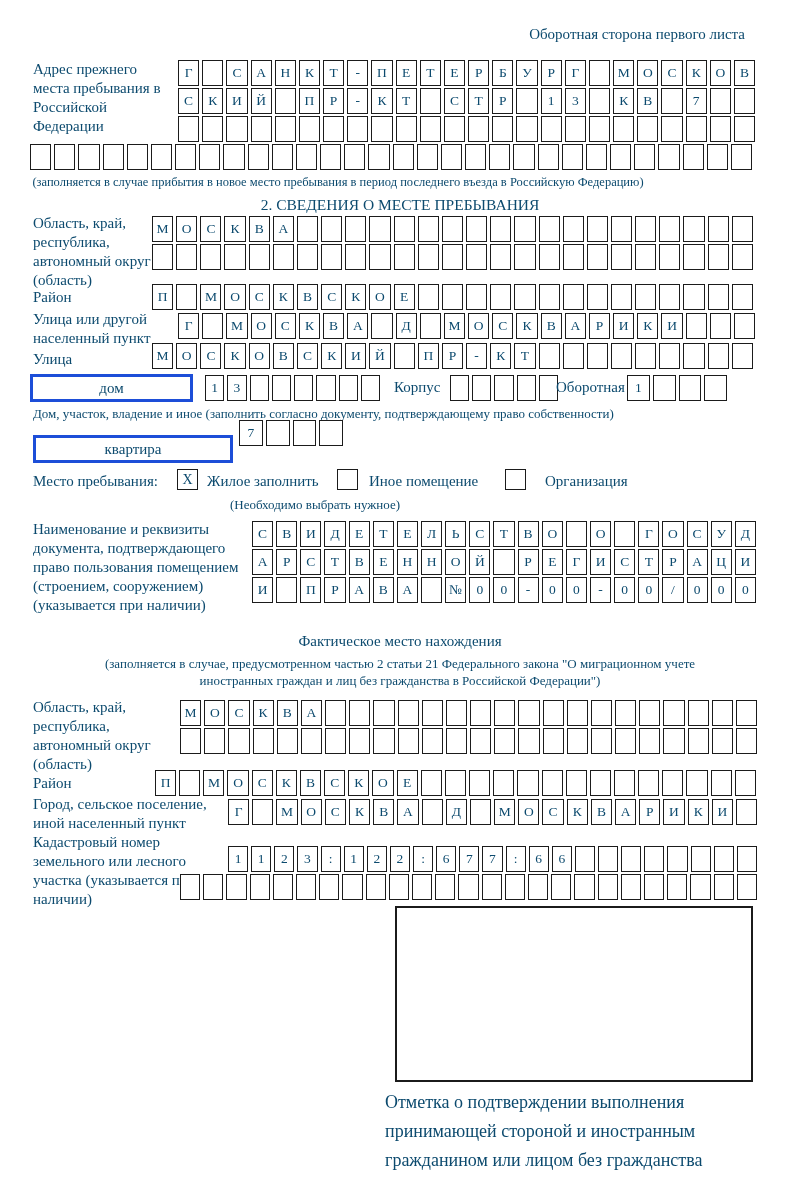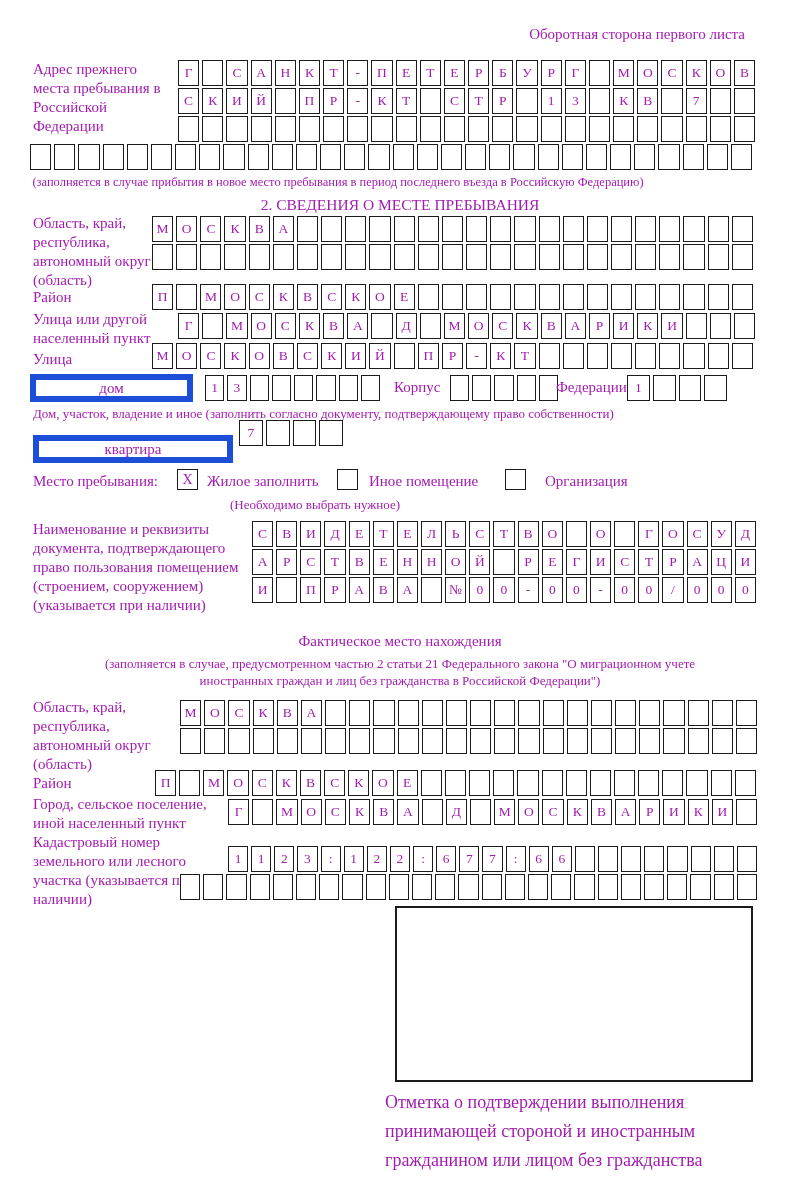--- a/index.html
+++ b/index.html
@@ -1,28 +1,28 @@
 <!DOCTYPE html>
 <html><head>
 <meta charset="utf-8">
 <style>
   html,body{margin:0;padding:0;background:#fff;}
   .page{position:relative;width:800px;height:1180px;background:#ffffff;
-        font-family:"Liberation Serif","DejaVu Serif",serif;color:#a21caf;overflow:hidden;}
+        font-family:"Liberation Serif","DejaVu Serif",serif;color:#0c4a6e;overflow:hidden;}
   .abs{position:absolute;}
   .label{font-size:15px;line-height:1.27;}
   .note{font-size:12.5px;line-height:1.3;}
   .center{text-align:center;}
   .title-corner{font-size:15px;text-align:right;}
   .sec-title{font-size:15.5px;font-weight:normal;text-align:center;width:800px;left:0;}
   .boxrow{display:flex;gap:3px;}
   .cbox{flex:1;height:26px;border:1.6px solid #1b1b1b;box-sizing:border-box;
         display:flex;align-items:center;justify-content:center;
         font-size:13.5px;background:#fff;}
-  .field{border:6px solid #1d4ed8;box-sizing:border-box;height:28px;display:flex;
+  .field{border:3px solid #1d4ed8;box-sizing:border-box;height:28px;display:flex;
          align-items:center;justify-content:center;font-size:15px;background:#fff;}
   .checkbox{width:21px;height:21px;border:1.7px solid #1b1b1b;box-sizing:border-box;
             display:flex;align-items:center;justify-content:center;font-size:14px;background:#fff;}
   .stampbox{border:2px solid #1b1b1b;box-sizing:border-box;background:#fff;}
   .caption{font-size:18px;line-height:1.6;text-align:left;}
 </style>
 </head>
 <body>
 
 <div class="page">
@@ -298,21 +298,21 @@
       <span class="cbox">&nbsp;</span>
     </div>
   <div class="abs label" style="left:394px;top:378px;">Корпус</div>
   <div class="abs boxrow" style="left:450px;top:375px;width:108px">
       <span class="cbox">&nbsp;</span>
       <span class="cbox">&nbsp;</span>
       <span class="cbox">&nbsp;</span>
       <span class="cbox">&nbsp;</span>
       <span class="cbox">&nbsp;</span>
     </div>
-  <div class="abs label" style="left:556px;top:378px;">Федерации</div>
+  <div class="abs label" style="left:556px;top:378px;">Оборотная</div>
   <div class="abs boxrow" style="left:627px;top:375px;width:100px">
       <span class="cbox">1</span>
       <span class="cbox">&nbsp;</span>
       <span class="cbox">&nbsp;</span>
       <span class="cbox">&nbsp;</span>
     </div>
   <div class="abs note" style="left:33px;top:406px;width:740px;font-size:13px">Дом, участок, владение и иное (заполнить согласно документу, подтверждающему право собственности)</div>
 
   <div class="abs field" style="left:33px;top:435px;width:200px">квартира</div>
   <div class="abs boxrow" style="left:239px;top:420px;width:104px">

